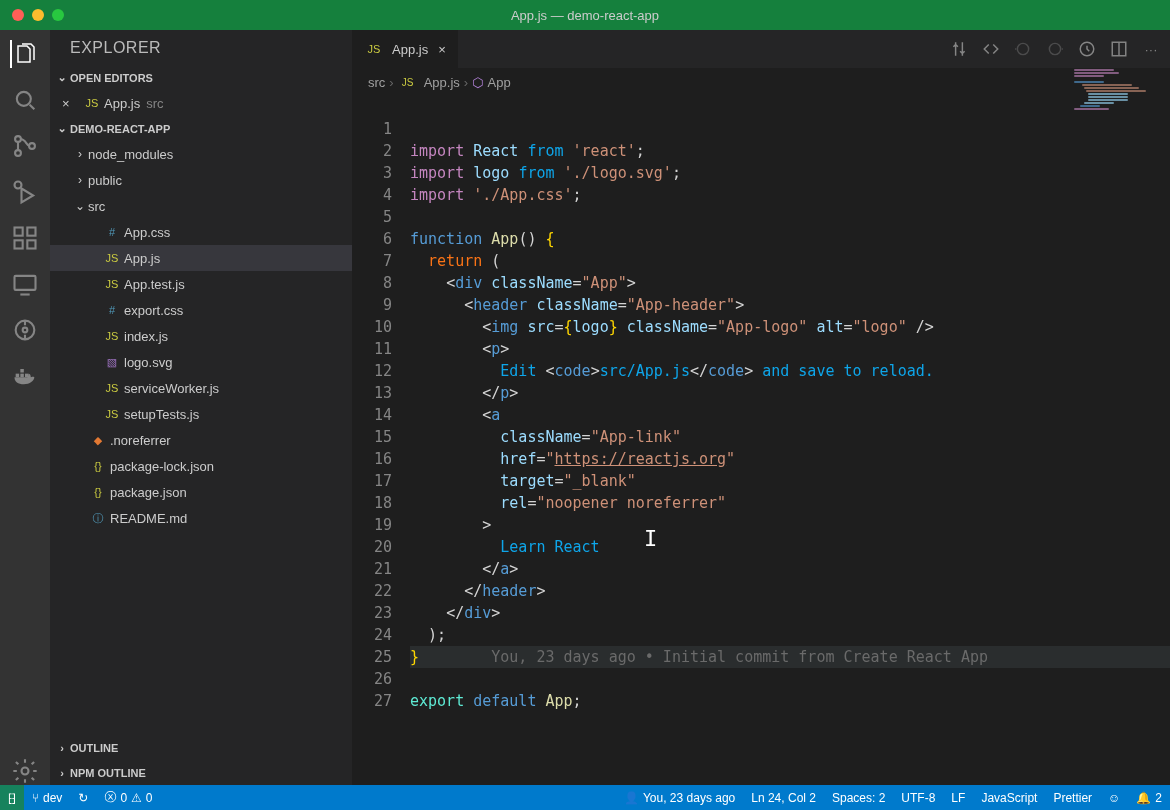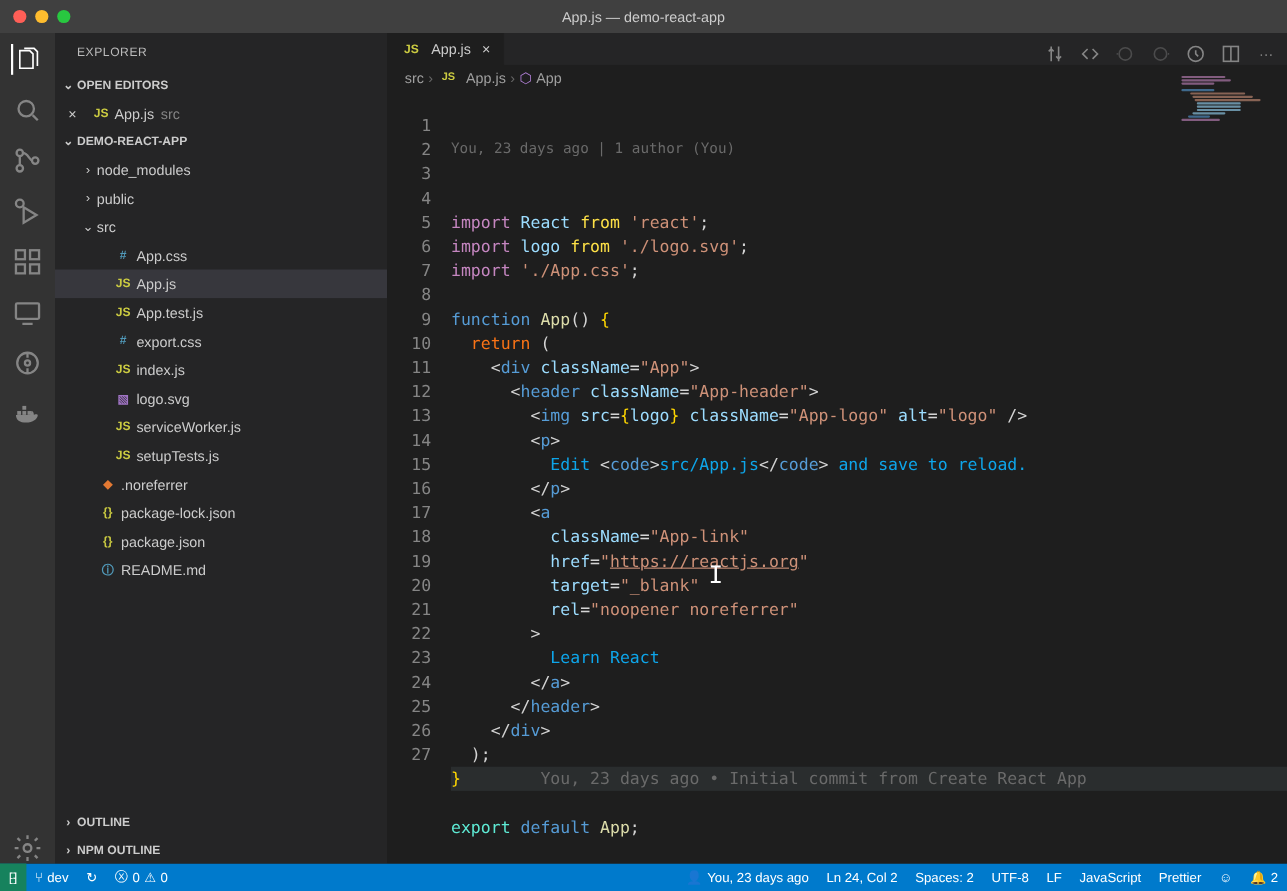--- a/index.html
+++ b/index.html
@@ -1,36 +1,36 @@
 <!DOCTYPE html>
 <html><head>
 <meta charset="utf-8">
 <style>
 * { margin:0; padding:0; box-sizing:border-box; }
 body { width:1170px; height:810px; background:#1e1e1e; font-family:-apple-system,BlinkMacSystemFont,"Segoe UI",sans-serif; font-size:13px; color:#ccc; overflow:hidden; position:relative; }
-.titlebar { height:30px; background:#404040; display:flex; align-items:center; padding:0 12px; position:relative; }
+.titlebar { height:30px; background:#15803d; display:flex; align-items:center; padding:0 12px; position:relative; }
 .traffic { display:flex; gap:8px; }
 .dot { width:12px; height:12px; border-radius:50%; }
 .dot.r{background:#ff5f57}.dot.y{background:#febc2e}.dot.g{background:#28c840}
 .title-text { position:absolute; left:50%; transform:translateX(-50%); color:#ccc; font-size:13px; }
 .main { display:flex; height:calc(100% - 30px - 25px); }
 .activitybar { width:50px; background:#333; display:flex; flex-direction:column; align-items:center; padding-top:10px; gap:18px; }
 .activitybar .ico { width:28px; height:28px; color:#858585; display:flex; align-items:center; justify-content:center; cursor:pointer; }
 .activitybar .ico.active { color:#fff; border-left:2px solid #fff; margin-left:-2px; padding-left:2px; }
 .activitybar .spacer { flex:1; }
 .sidebar { width:302px; background:#252526; display:flex; flex-direction:column; overflow:hidden; }
-.sidebar-title { height:35px; padding:0 20px; display:flex; align-items:center; font-size:11px; color:#bbb; letter-spacing:0.5px; }
+.sidebar-title { height:35px; padding:0 20px; display:flex; align-items:center; font-size:16px; color:#bbb; letter-spacing:0.5px; }
 .section-header { height:25px; display:flex; align-items:center; padding:0 4px; font-size:11px; font-weight:700; color:#ccc; cursor:pointer; }
 .section-header .chev { width:16px; text-align:center; }
 .tree { flex:1; overflow:auto; }
 .tree-row { height:26px; display:flex; align-items:center; padding-left:8px; cursor:pointer; color:#ccc; }
 .tree-row.selected { background:#37373d; }
 .tree-row .indent { display:inline-block; }
 .tree-row .twisty { width:16px; text-align:center; color:#ccc; font-size:12px; }
-.file-ico { width:20px; display:inline-flex; align-items:center; justify-content:center; font-size:11px; font-weight:700; margin-right:2px; }
+.file-ico { width:20px; display:inline-flex; align-items:center; justify-content:center; font-size:11px; font-weight:400; margin-right:2px; }
 .ico-js { color:#cbcb41; }
 .ico-css { color:#519aba; }
 .ico-json { color:#cbcb41; }
 .ico-svg { color:#a074c4; }
 .ico-info { color:#519aba; }
 .ico-git { color:#e37933; }
 .open-editor-row { height:26px; display:flex; align-items:center; padding-left:12px; cursor:pointer; }
 .open-editor-row .close-x { width:16px; color:#ccc; margin-right:4px; }
 .open-editor-row .location { color:#858585; margin-left:6px; }
 .editor-area { flex:1; display:flex; flex-direction:column; background:#1e1e1e; position:relative; }
@@ -41,21 +41,21 @@
 .editor-actions .ico2 { width:18px; height:18px; display:flex; align-items:center; justify-content:center; cursor:pointer; }
 .breadcrumbs { height:28px; display:flex; align-items:center; padding:0 16px; color:#a0a0a0; font-size:13px; gap:4px; }
 .breadcrumbs .sep { color:#666; }
 .code-area { flex:1; display:flex; font-family:Menlo,Consolas,monospace; font-size:15px; line-height:22px; position:relative; }
 .gutter { width:58px; text-align:right; padding-right:18px; color:#858585; user-select:none; padding-top:22px; }
 .gutter div { height:22px; }
 .code { flex:1; padding-top:0; white-space:pre; color:#d4d4d4; position:relative; }
 .code-gitlens-top { color:#6a6a6a; font-size:13px; height:22px; display:flex; align-items:center; }
 .code-line { height:22px; }
 .code-line.hl { background:#2a2d2e; }
-.k-import{color:#c586c0}.k-from{color:#fde047}.k-func{color:#569cd6}.k-return{color:#f97316}
+.k-import{color:#c586c0}.k-from{color:#0ea5e9}.k-func{color:#569cd6}.k-return{color:#f97316}
 .k-def{color:#569cd6}.k-export{color:#5eead4}
 .s-str{color:#ce9178}.s-id{color:#9cdcfe}.s-fn{color:#dcdcaa}.s-tag{color:#569cd6}
 .s-attr{color:#9cdcfe}.s-br{color:#d4d4d4}.s-brace{color:#ffd700}
 .s-txt{color:#0ea5e9}.s-link{color:#ce9178;text-decoration:underline}
 .gitlens-inline { color:#6a6a6a; }
 .minimap { position:absolute; right:0; top:38px; width:100px; height:80px; opacity:0.6; }
 .minimap-line { height:2px; margin:1px 4px; border-radius:1px; }
 .cursor-caret { position:absolute; left:292px; top:432px; color:#fff; font-size:22px; }
 .statusbar { height:25px; background:#007acc; display:flex; align-items:center; color:#fff; font-size:12px; }
 .statusbar .sb-item { padding:0 8px; display:flex; align-items:center; gap:4px; cursor:pointer; height:100%; }
@@ -337,21 +337,20 @@
           <div>20</div>
           <div>21</div>
           <div>22</div>
           <div>23</div>
           <div>24</div>
           <div>25</div>
           <div>26</div>
           <div>27</div>
         </div>
       <div class="code" id="code">
-        <div class="code-gitlens-top">You, 23 days ago | 1 author (You)</div>
       <div class="code-line"><span class="k-import">import</span> <span class="s-id">React</span> <span class="k-from">from</span> <span class="s-str">'react'</span>;</div><div class="code-line"><span class="k-import">import</span> <span class="s-id">logo</span> <span class="k-from">from</span> <span class="s-str">'./logo.svg'</span>;</div><div class="code-line"><span class="k-import">import</span> <span class="s-str">'./App.css'</span>;</div><div class="code-line"></div><div class="code-line"><span class="k-func">function</span> <span class="s-fn">App</span>() <span class="s-brace">{</span></div><div class="code-line">  <span class="k-return">return</span> (</div><div class="code-line">    <span class="s-br">&lt;</span><span class="s-tag">div</span> <span class="s-attr">className</span>=<span class="s-str">"App"</span><span class="s-br">&gt;</span></div><div class="code-line">      <span class="s-br">&lt;</span><span class="s-tag">header</span> <span class="s-attr">className</span>=<span class="s-str">"App-header"</span><span class="s-br">&gt;</span></div><div class="code-line">        <span class="s-br">&lt;</span><span class="s-tag">img</span> <span class="s-attr">src</span>=<span class="s-brace">{</span><span class="s-id">logo</span><span class="s-brace">}</span> <span class="s-attr">className</span>=<span class="s-str">"App-logo"</span> <span class="s-attr">alt</span>=<span class="s-str">"logo"</span> <span class="s-br">/&gt;</span></div><div class="code-line">        <span class="s-br">&lt;</span><span class="s-tag">p</span><span class="s-br">&gt;</span></div><div class="code-line">          <span class="s-txt">Edit </span><span class="s-br">&lt;</span><span class="s-tag">code</span><span class="s-br">&gt;</span><span class="s-txt">src/App.js</span><span class="s-br">&lt;/</span><span class="s-tag">code</span><span class="s-br">&gt;</span><span class="s-txt"> and save to reload.</span></div><div class="code-line">        <span class="s-br">&lt;/</span><span class="s-tag">p</span><span class="s-br">&gt;</span></div><div class="code-line">        <span class="s-br">&lt;</span><span class="s-tag">a</span></div><div class="code-line">          <span class="s-attr">className</span>=<span class="s-str">"App-link"</span></div><div class="code-line">          <span class="s-attr">href</span>=<span class="s-str">"</span><span class="s-link">https://reactjs.org</span><span class="s-str">"</span></div><div class="code-line">          <span class="s-attr">target</span>=<span class="s-str">"_blank"</span></div><div class="code-line">          <span class="s-attr">rel</span>=<span class="s-str">"noopener noreferrer"</span></div><div class="code-line">        <span class="s-br">&gt;</span></div><div class="code-line">          <span class="s-txt">Learn React</span></div><div class="code-line">        <span class="s-br">&lt;/</span><span class="s-tag">a</span><span class="s-br">&gt;</span></div><div class="code-line">      <span class="s-br">&lt;/</span><span class="s-tag">header</span><span class="s-br">&gt;</span></div><div class="code-line">    <span class="s-br">&lt;/</span><span class="s-tag">div</span><span class="s-br">&gt;</span></div><div class="code-line">  );</div><div class="code-line hl"><span class="s-brace">}</span>        <span class="gitlens-inline">You, 23 days ago • Initial commit from Create React App</span></div><div class="code-line"></div><div class="code-line"><span class="k-export">export</span> <span class="k-def">default</span> <span class="s-fn">App</span>;</div><div class="code-line"></div></div>
       <div class="cursor-caret">𝙸</div>
     </div>
     <div class="minimap">
       <div class="minimap-line" style="background:#c586c0;width:40%"></div>
       <div class="minimap-line" style="background:#c586c0;width:45%"></div>
       <div class="minimap-line" style="background:#c586c0;width:30%"></div>
       <div class="minimap-line" style="width:0"></div>
       <div class="minimap-line" style="background:#569cd6;width:30%"></div>
       <div class="minimap-line" style="background:#ce9178;width:50%;margin-left:12px"></div>

